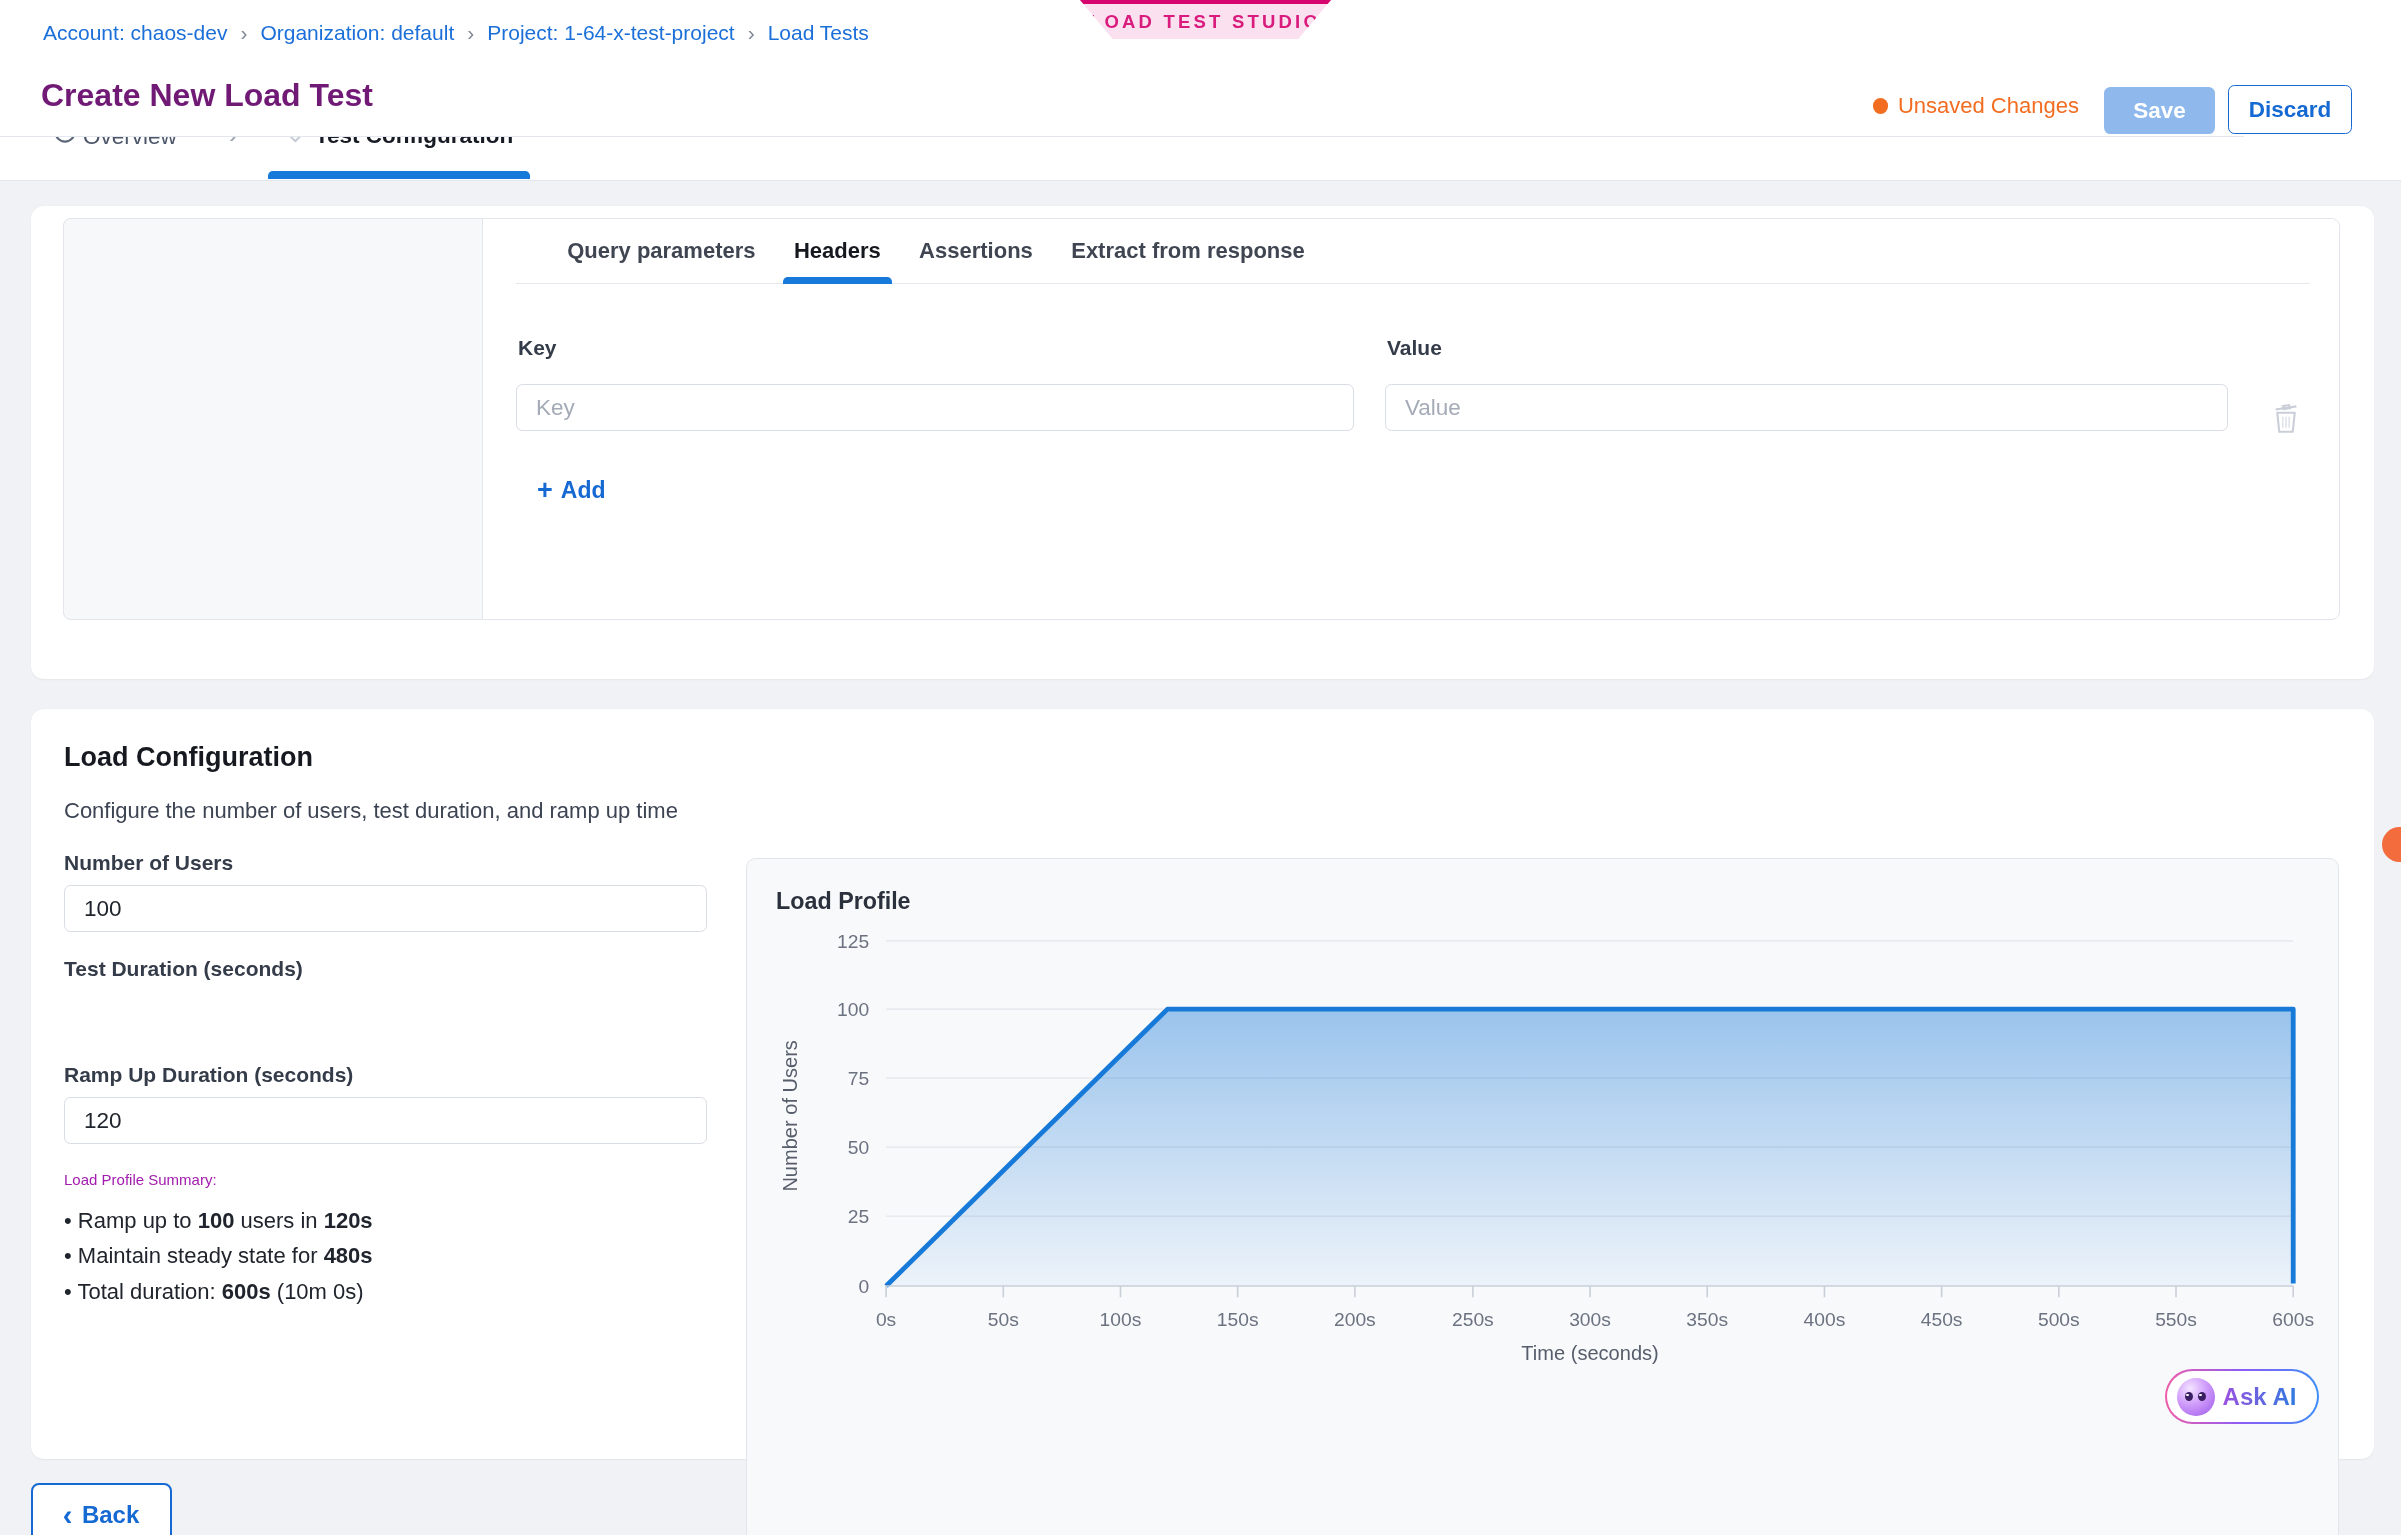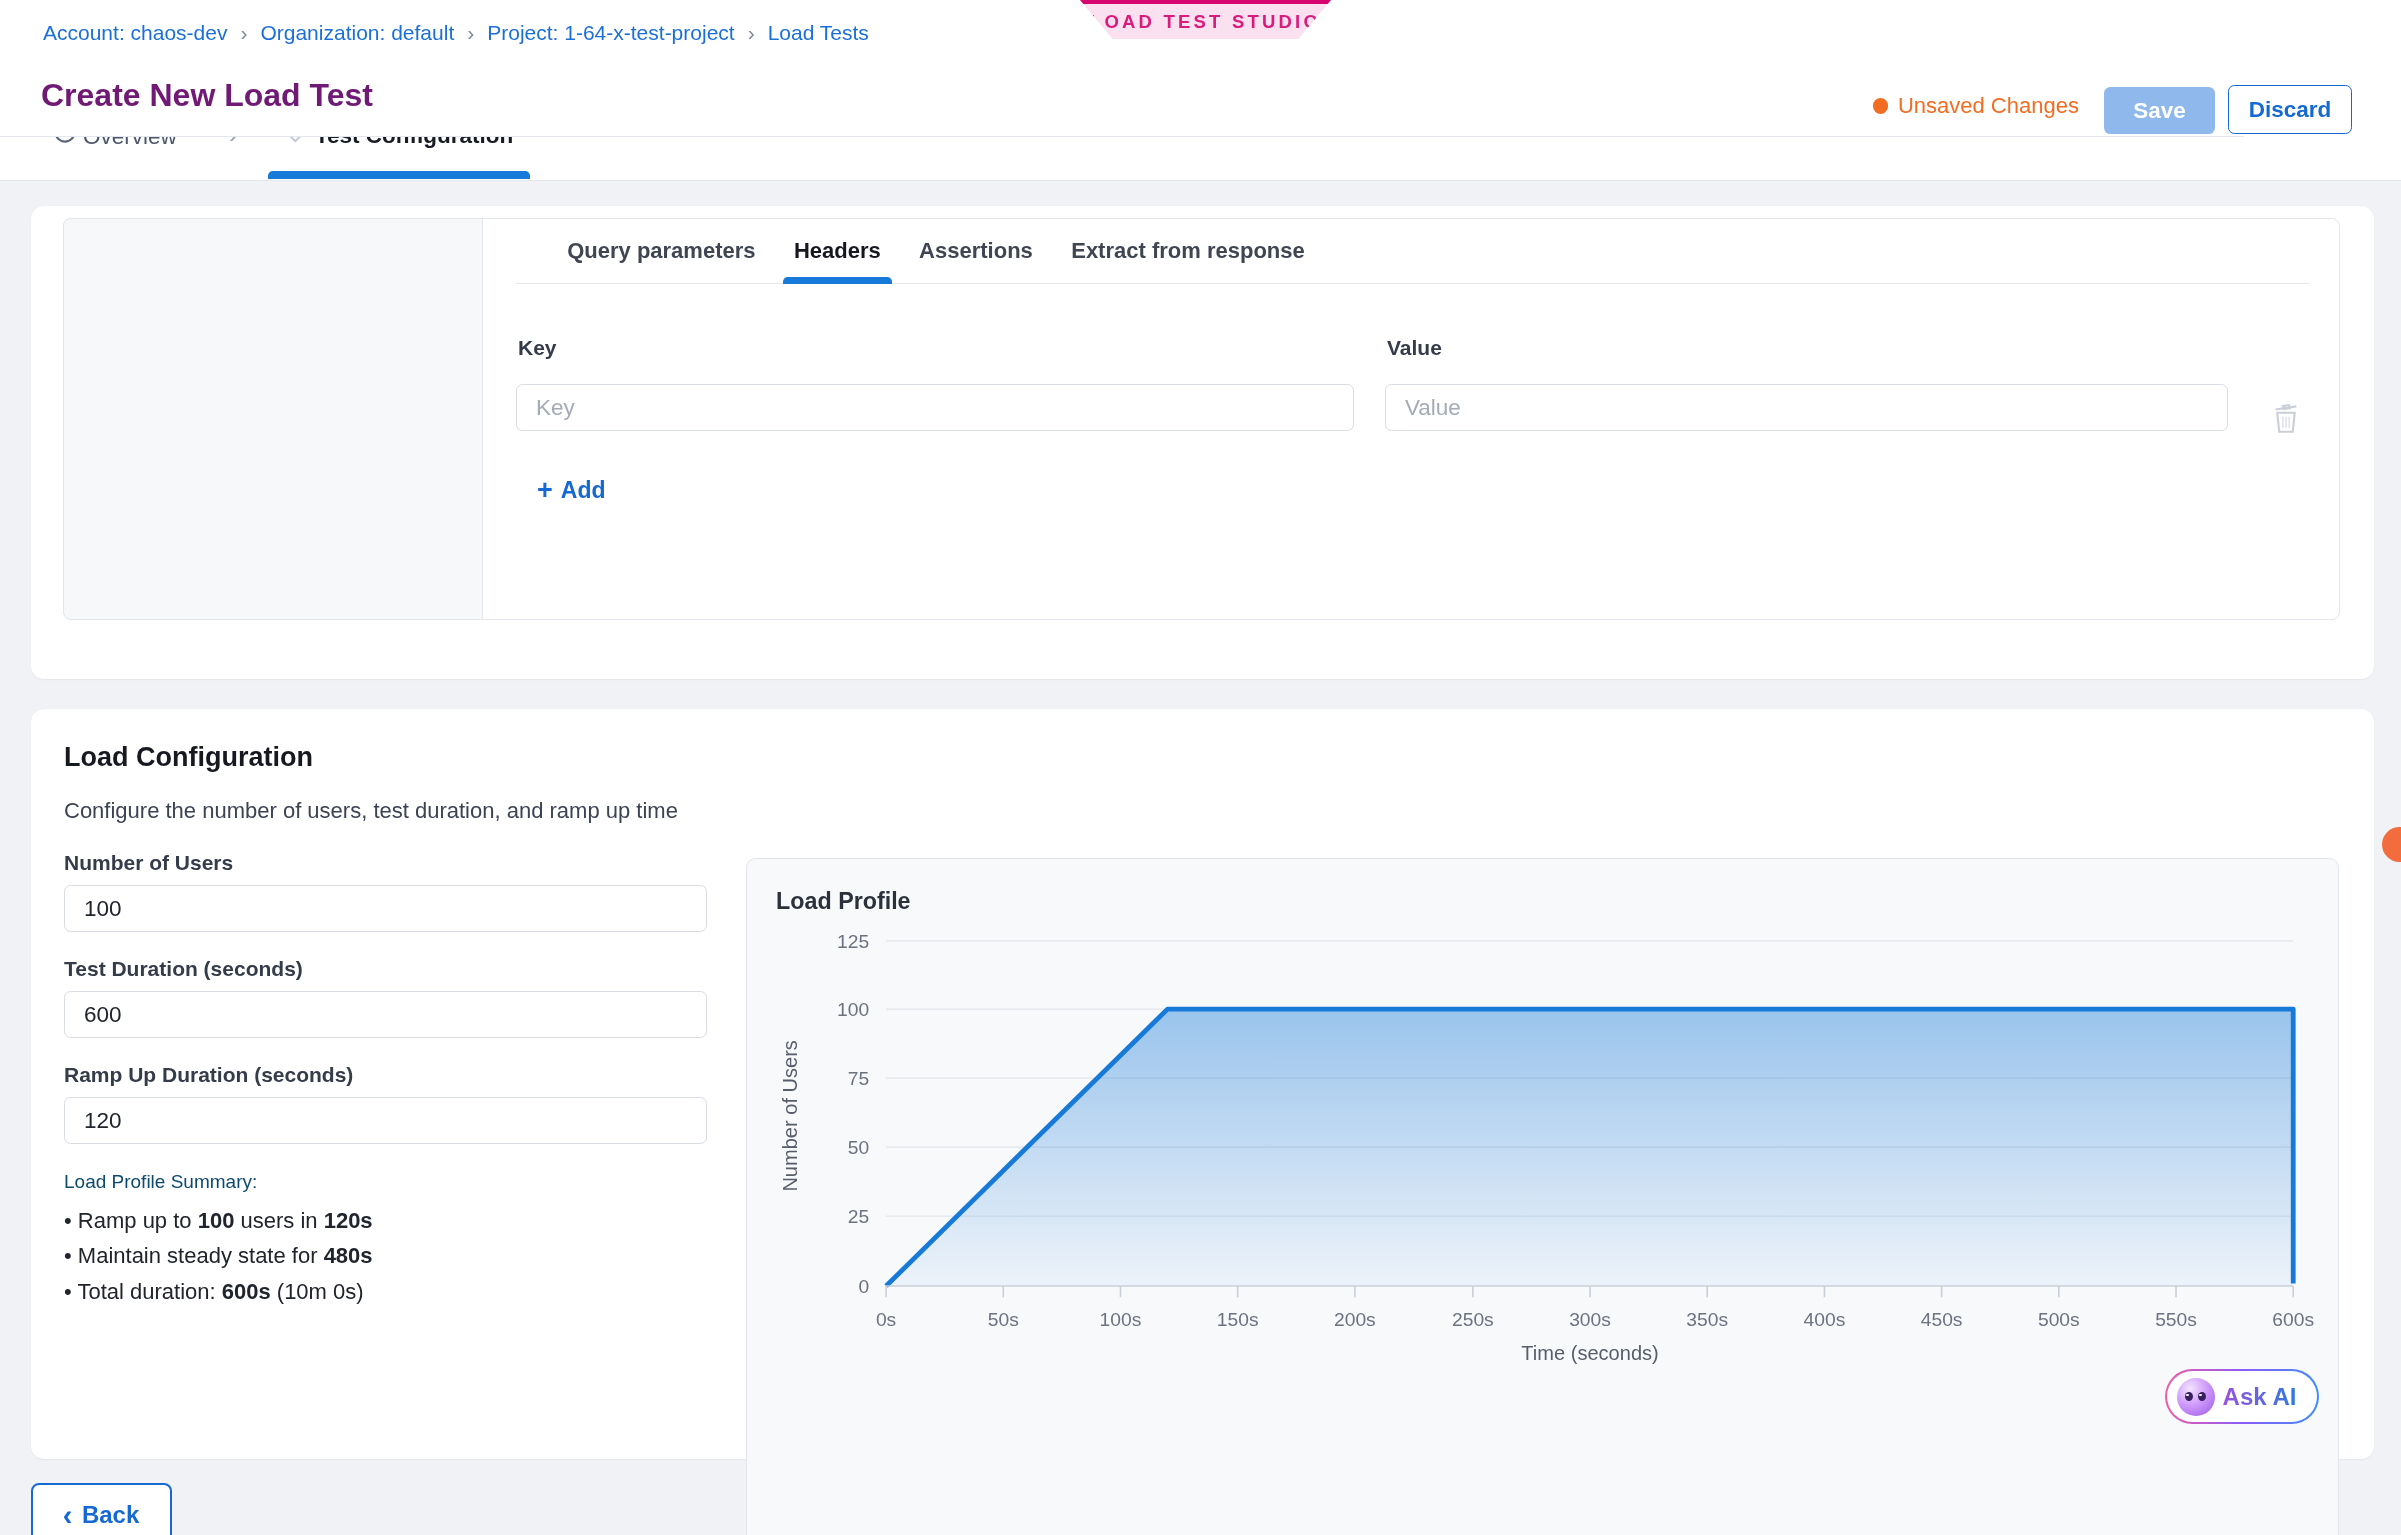--- a/index.html
+++ b/index.html
@@ -68,21 +68,21 @@
   .kv-input::placeholder { color:#a4abb7; }
   .add-btn { left:537px; top:477px; display:flex; align-items:center; gap:8px;
              color:#1569d3; font-weight:700; font-size:23px; cursor:pointer; z-index:4; }
   .add-plus { font-size:27px; font-weight:700; line-height:23px; }
   .trash { left:2270px; top:400px; z-index:4; }
 
   
   .lc-title { left:64px; top:742px; font-size:27px; font-weight:700; color:#16191f; z-index:2; }
   .lc-sub { left:64px; top:798px; font-size:22px; color:#3c4352; z-index:2; }
   .num-input { width:643px; height:47px; }
-  .summary-title { left:64px; top:1171px; font-size:19px; color:#0c4a6e; z-index:2; }
+  .summary-title { left:64px; top:1171px; font-size:15px; color:#a21caf; z-index:2; }
   .bullet-line { left:64px; font-size:22px; color:#20242c; z-index:2; white-space:nowrap; }
   .bullet-line b { font-weight:700; }
 
   
   .chart-panel { left:746px; top:858px; width:1593px; height:698px;
                  background:#f8f9fb; border:0.8px solid #e2e6ec; border-radius:9.6px; z-index:2; }
   svg text { font-family:"Liberation Sans", sans-serif; }
   .ctitle { font-size:29px; fill:#2a303c; font-weight:600; }
   .ytick, .xtick { font-size:24px; fill:#6b7280; }
   .axlab { font-size:25px; fill:#565d6b; }
@@ -196,21 +196,20 @@
   </div>
 
   <div class="abs card section2"></div>
   <h2 class="abs lc-title">Load Configuration</h2>
   <div class="abs lc-sub">Configure the number of users, test duration, and ramp up time</div>
 
   <div class="abs field-label" style="left:64px;top:851px;">Number of Users</div>
   <input class="abs kv-input num-input" style="left: 64px; top: 885px;" value="100">
 
   <div class="abs field-label" style="left:64px;top:957px;">Test Duration (seconds)</div>
-  <input class="abs kv-input num-input" style="left: 64px; top: 991px;" value="600">
 
   <div class="abs field-label" style="left:64px;top:1063px;">Ramp Up Duration (seconds)</div>
   <input class="abs kv-input num-input" style="left: 64px; top: 1097px;" value="120">
 
   <div class="abs summary-title">Load Profile Summary:</div>
 
   <div class="abs bullet-line" style="top:1208px;">
     <span>•</span>
     <span>Ramp up to </span><b>100</b><span> users in </span><b>120s</b>
   </div>

